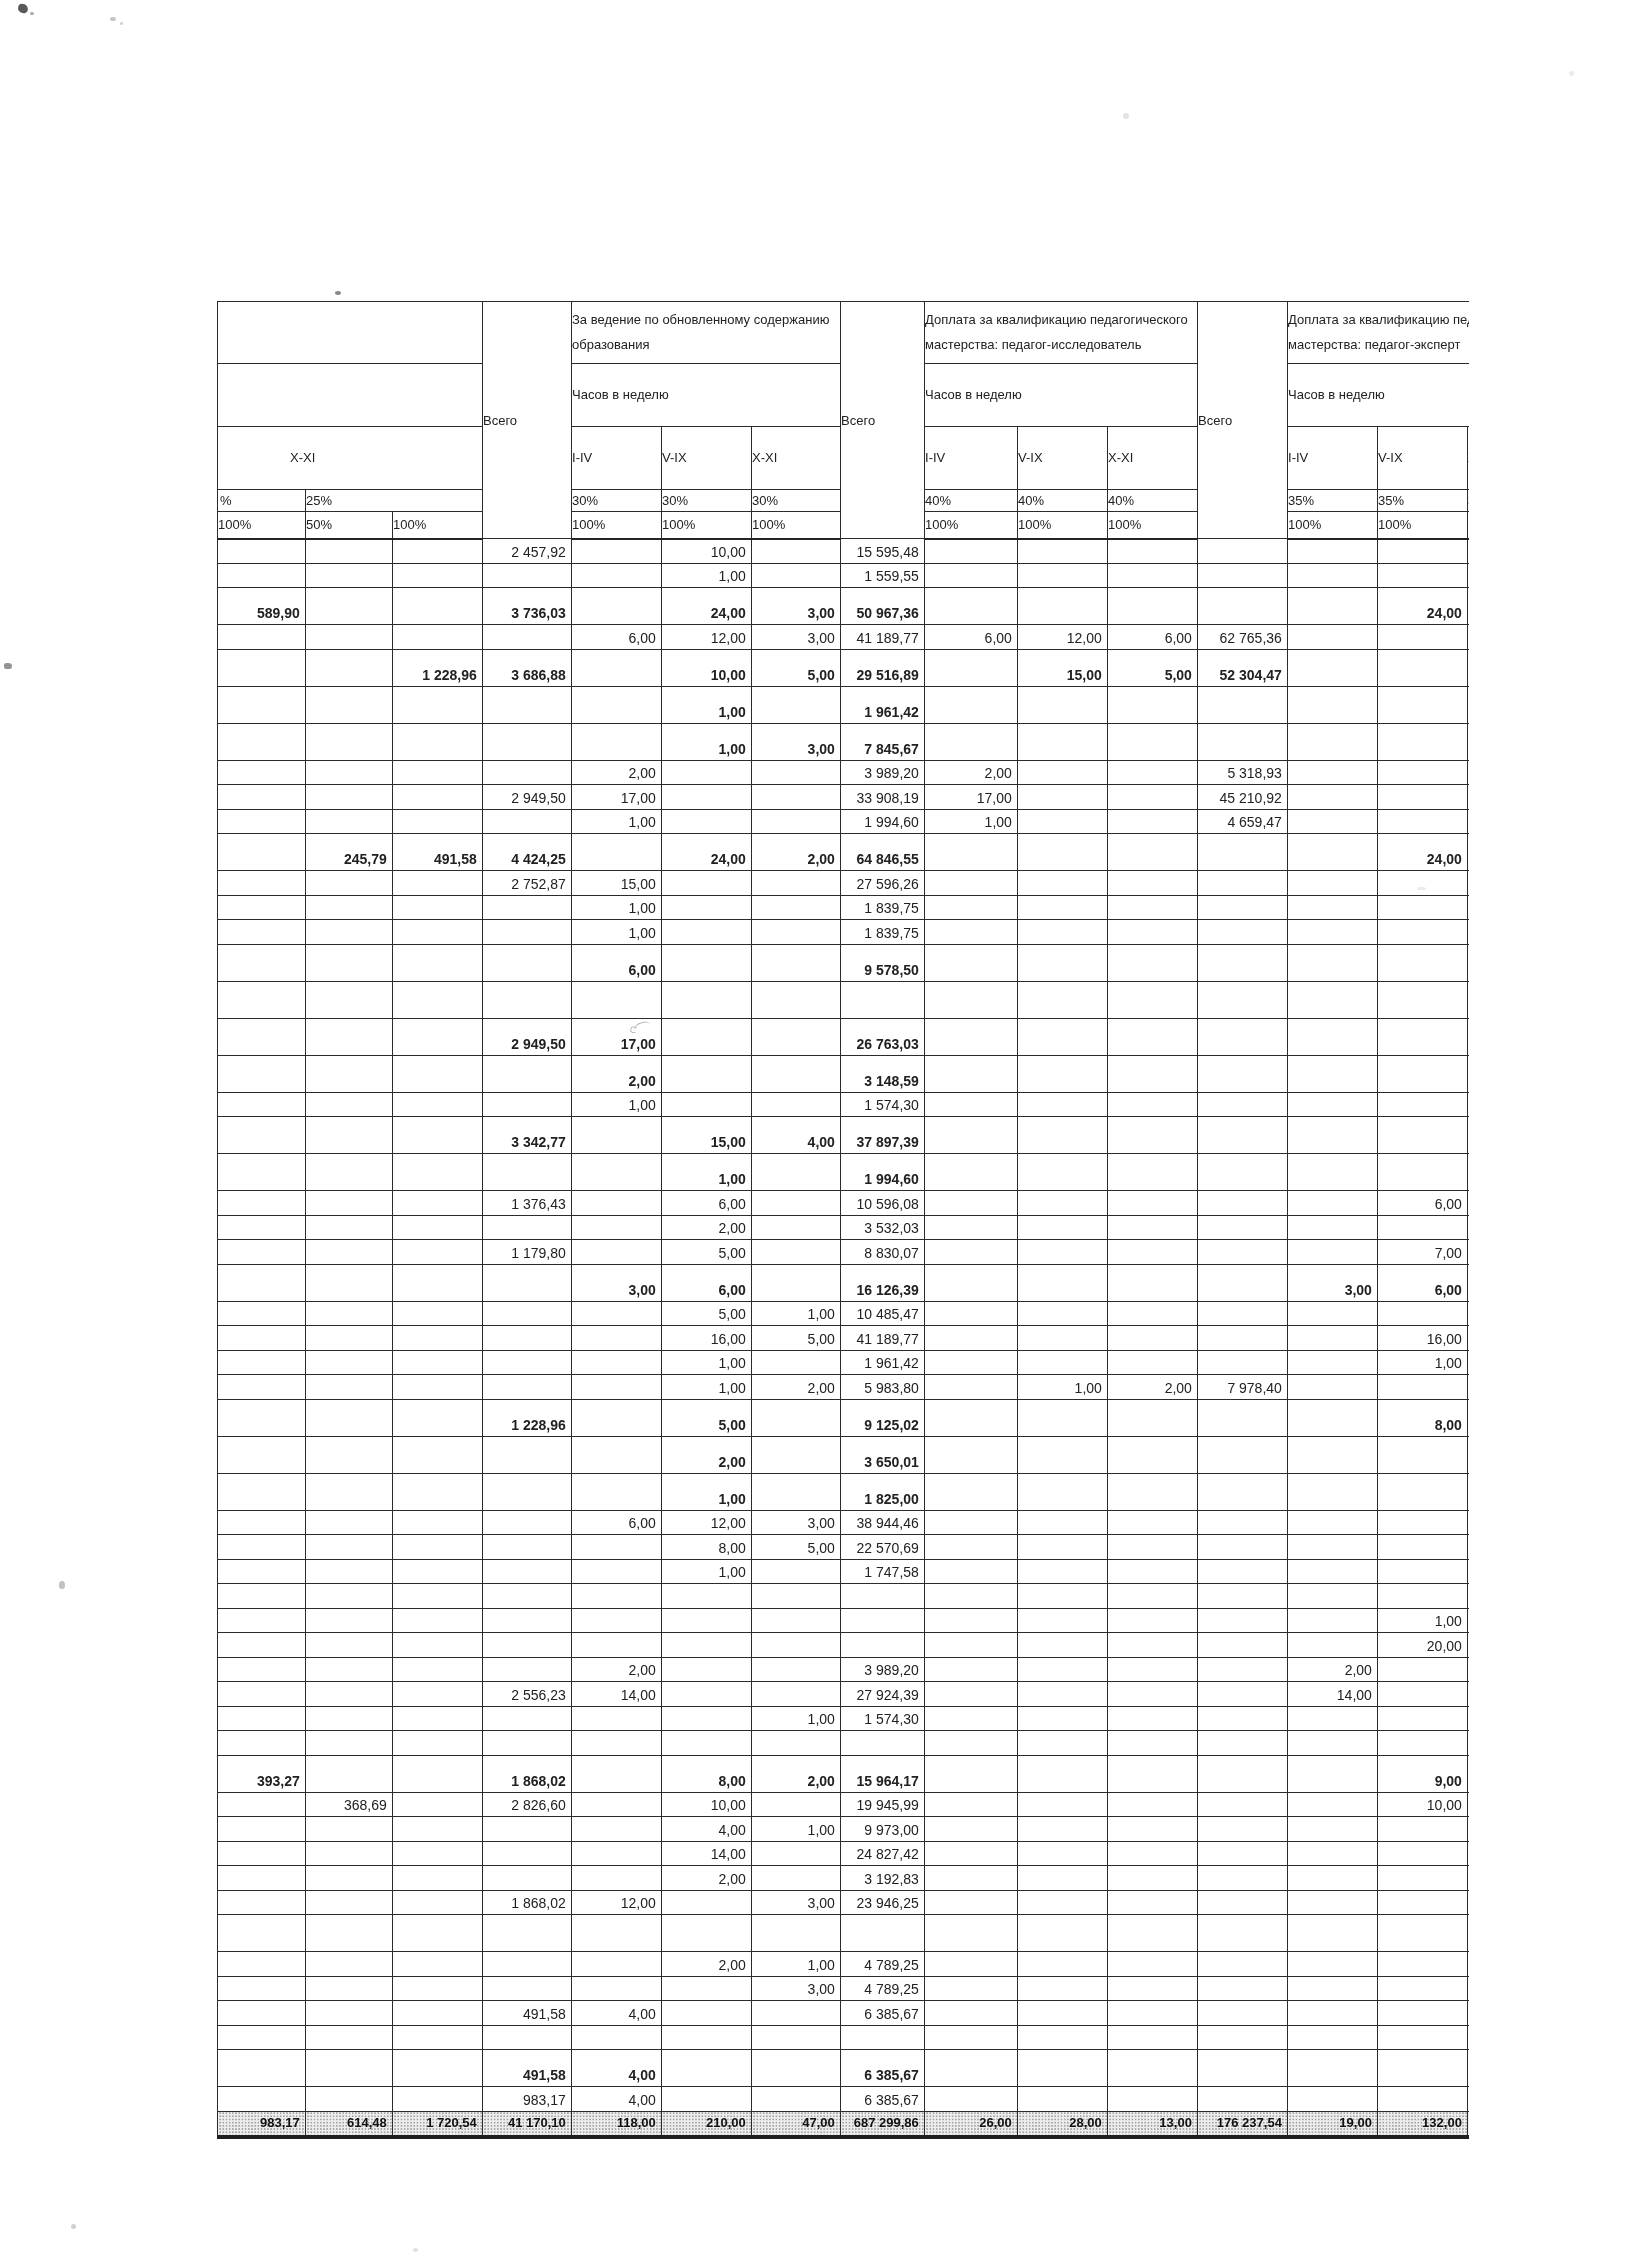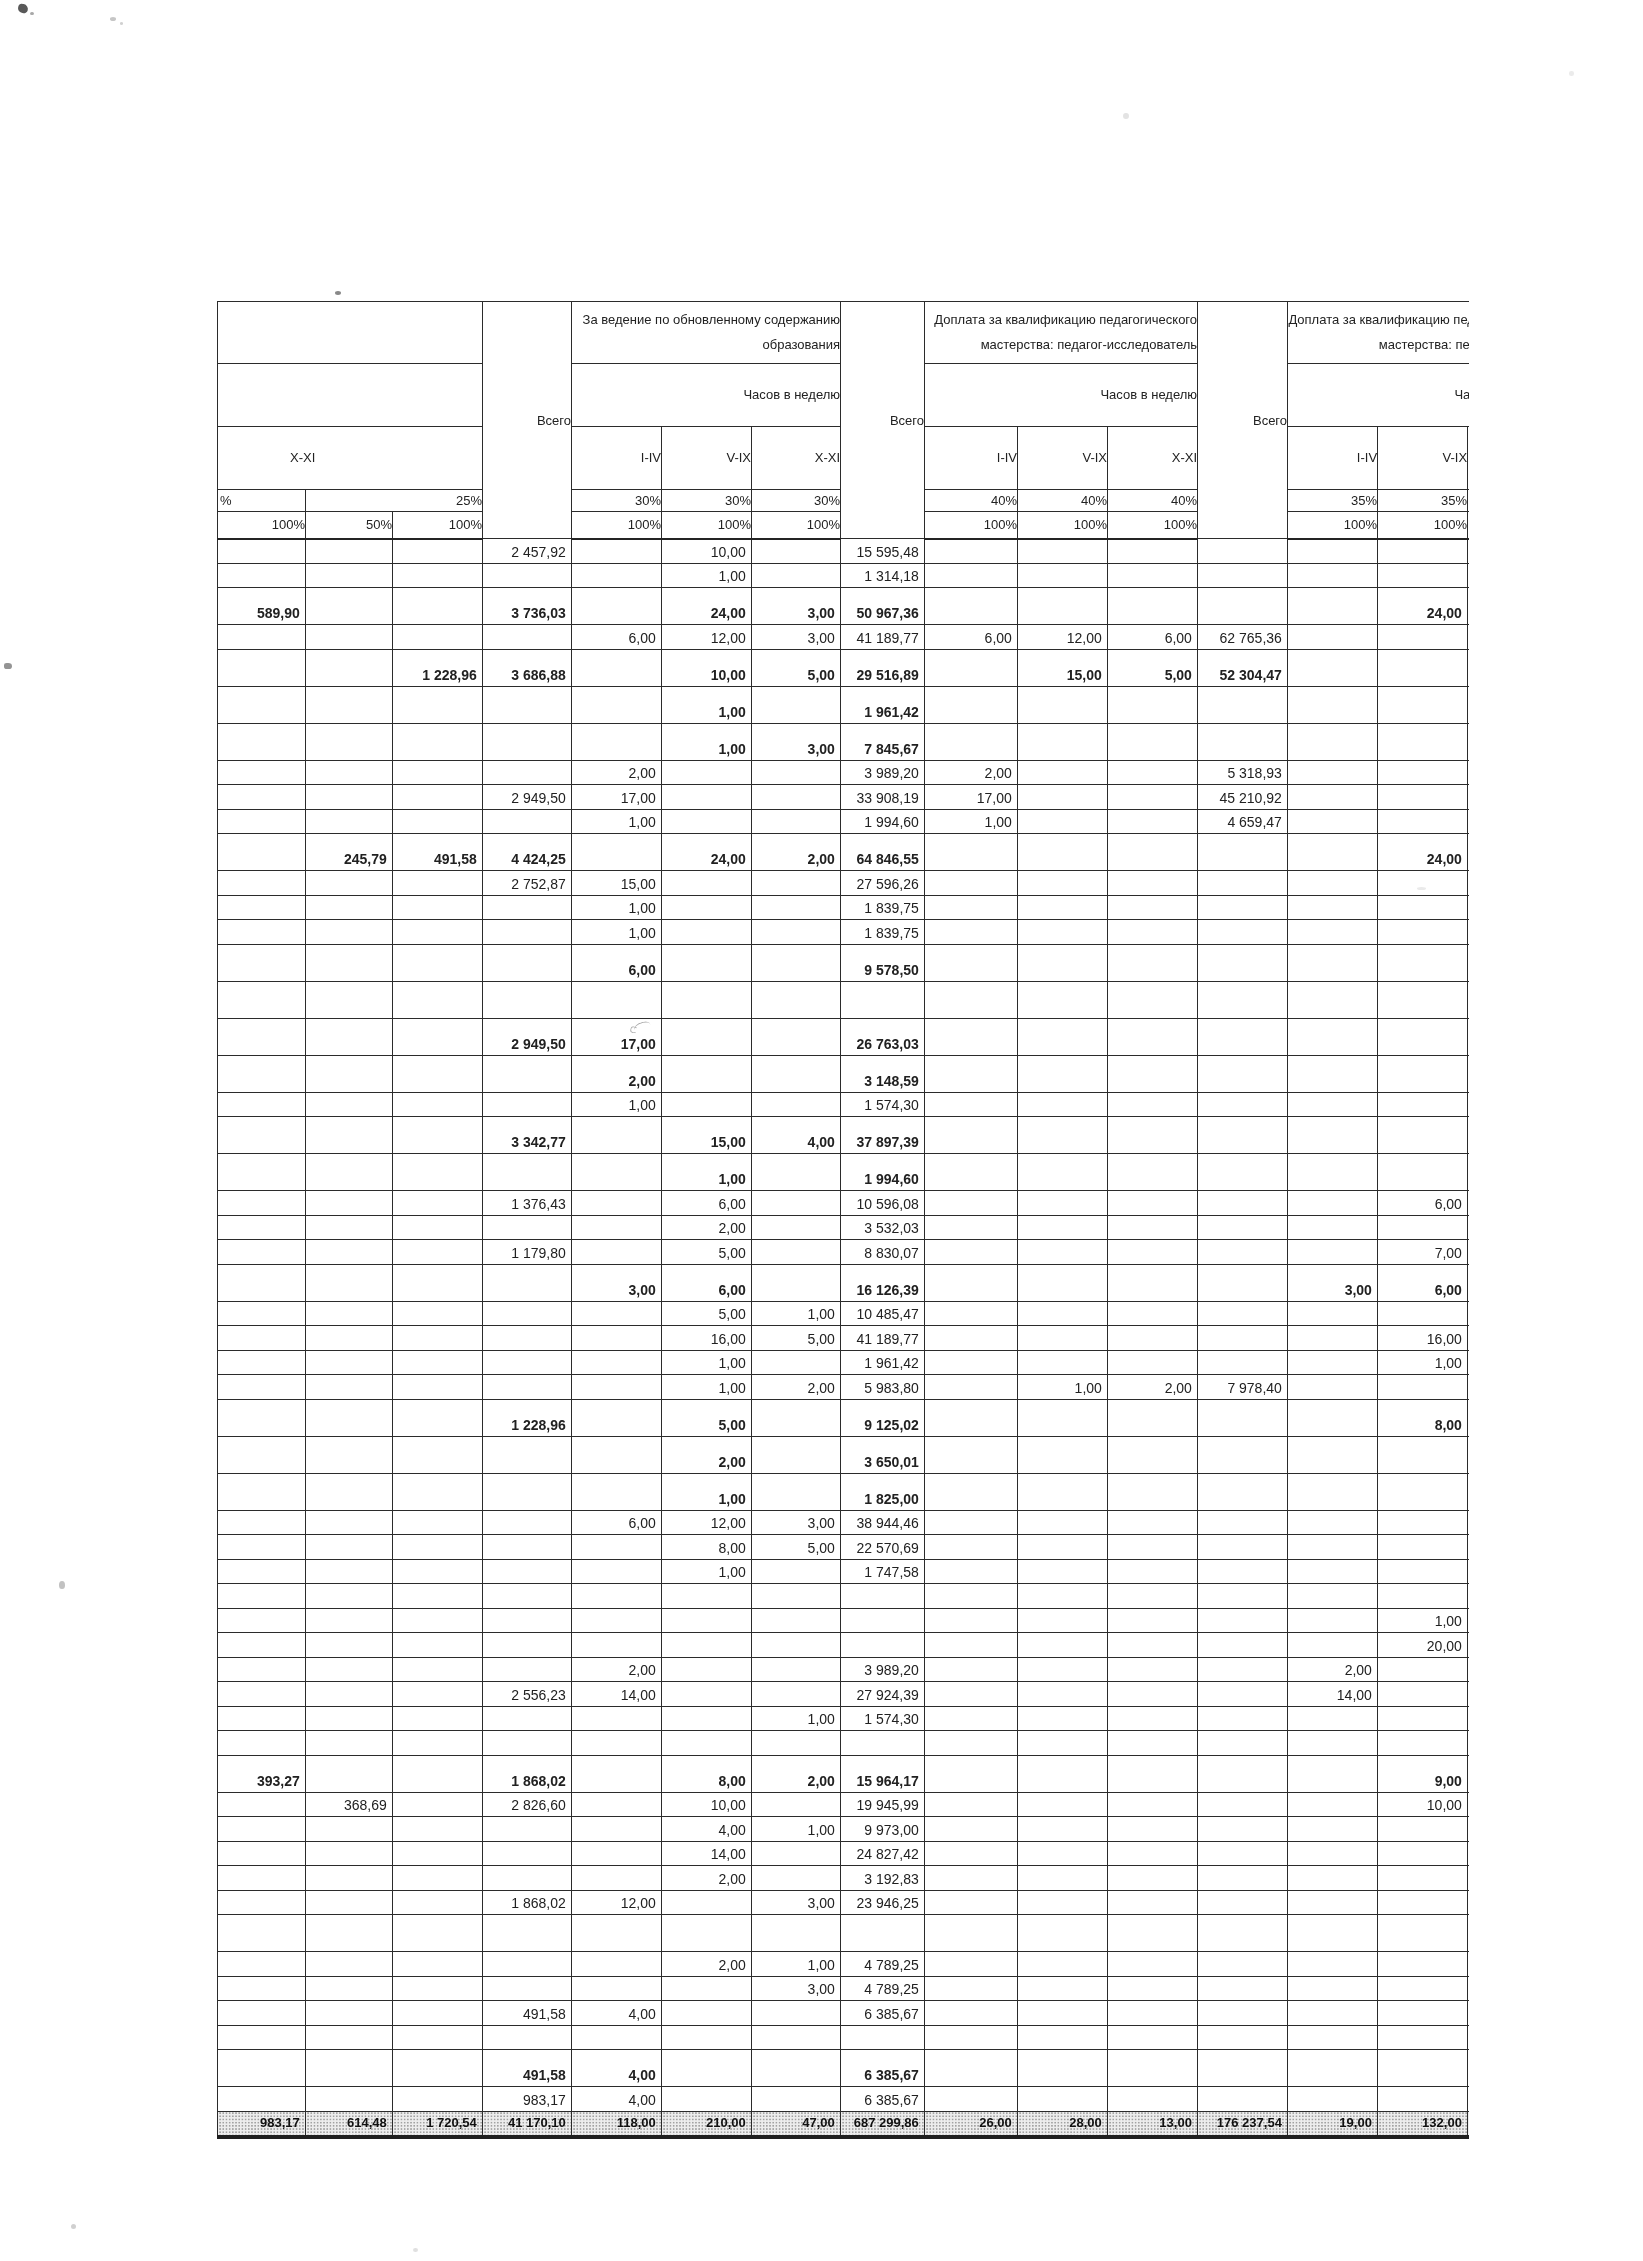--- a/index.html
+++ b/index.html
@@ -16,21 +16,21 @@
   }
   table.grid{
     border-collapse:collapse;table-layout:fixed;width:1334px;
   }
   table.grid td{
     border:1.3px solid #2b2b2b;
     white-space:nowrap;
     overflow:visible;
   }
   
-  thead td{text-align:right;vertical-align:middle;font-size:13px;line-height:1.65;padding:0;color:#222;}
+  thead td{text-align:left;vertical-align:middle;font-size:13px;line-height:1.65;padding:0;color:#222;}
   tr.h1{height:62px;}
   tr.h2{height:63px;}
   tr.h3{height:63px;font-size:13.5px;}
   tr.h4{height:21px;}
   tr.h4 td, tr.h5 td{font-size:13px;}
   tr.h5{height:27px;}
   tr.h5 td{border-bottom:2.6px solid #242424;margin-top:40px;}
   td.group-title{line-height:1.9;}
   
   td.cut-left{border-left:none;text-align:left;}
@@ -188,21 +188,21 @@
           <td></td>
         </tr>
         <tr class="row-short">
           <td></td>
           <td></td>
           <td></td>
           <td></td>
           <td></td>
           <td>1,00</td>
           <td></td>
-          <td>1 314,18</td>
+          <td>1 559,55</td>
           <td></td>
           <td></td>
           <td></td>
           <td></td>
           <td></td>
           <td></td>
           <td></td>
         </tr>
         <tr class="row-tall">
           <td>589,90</td>

